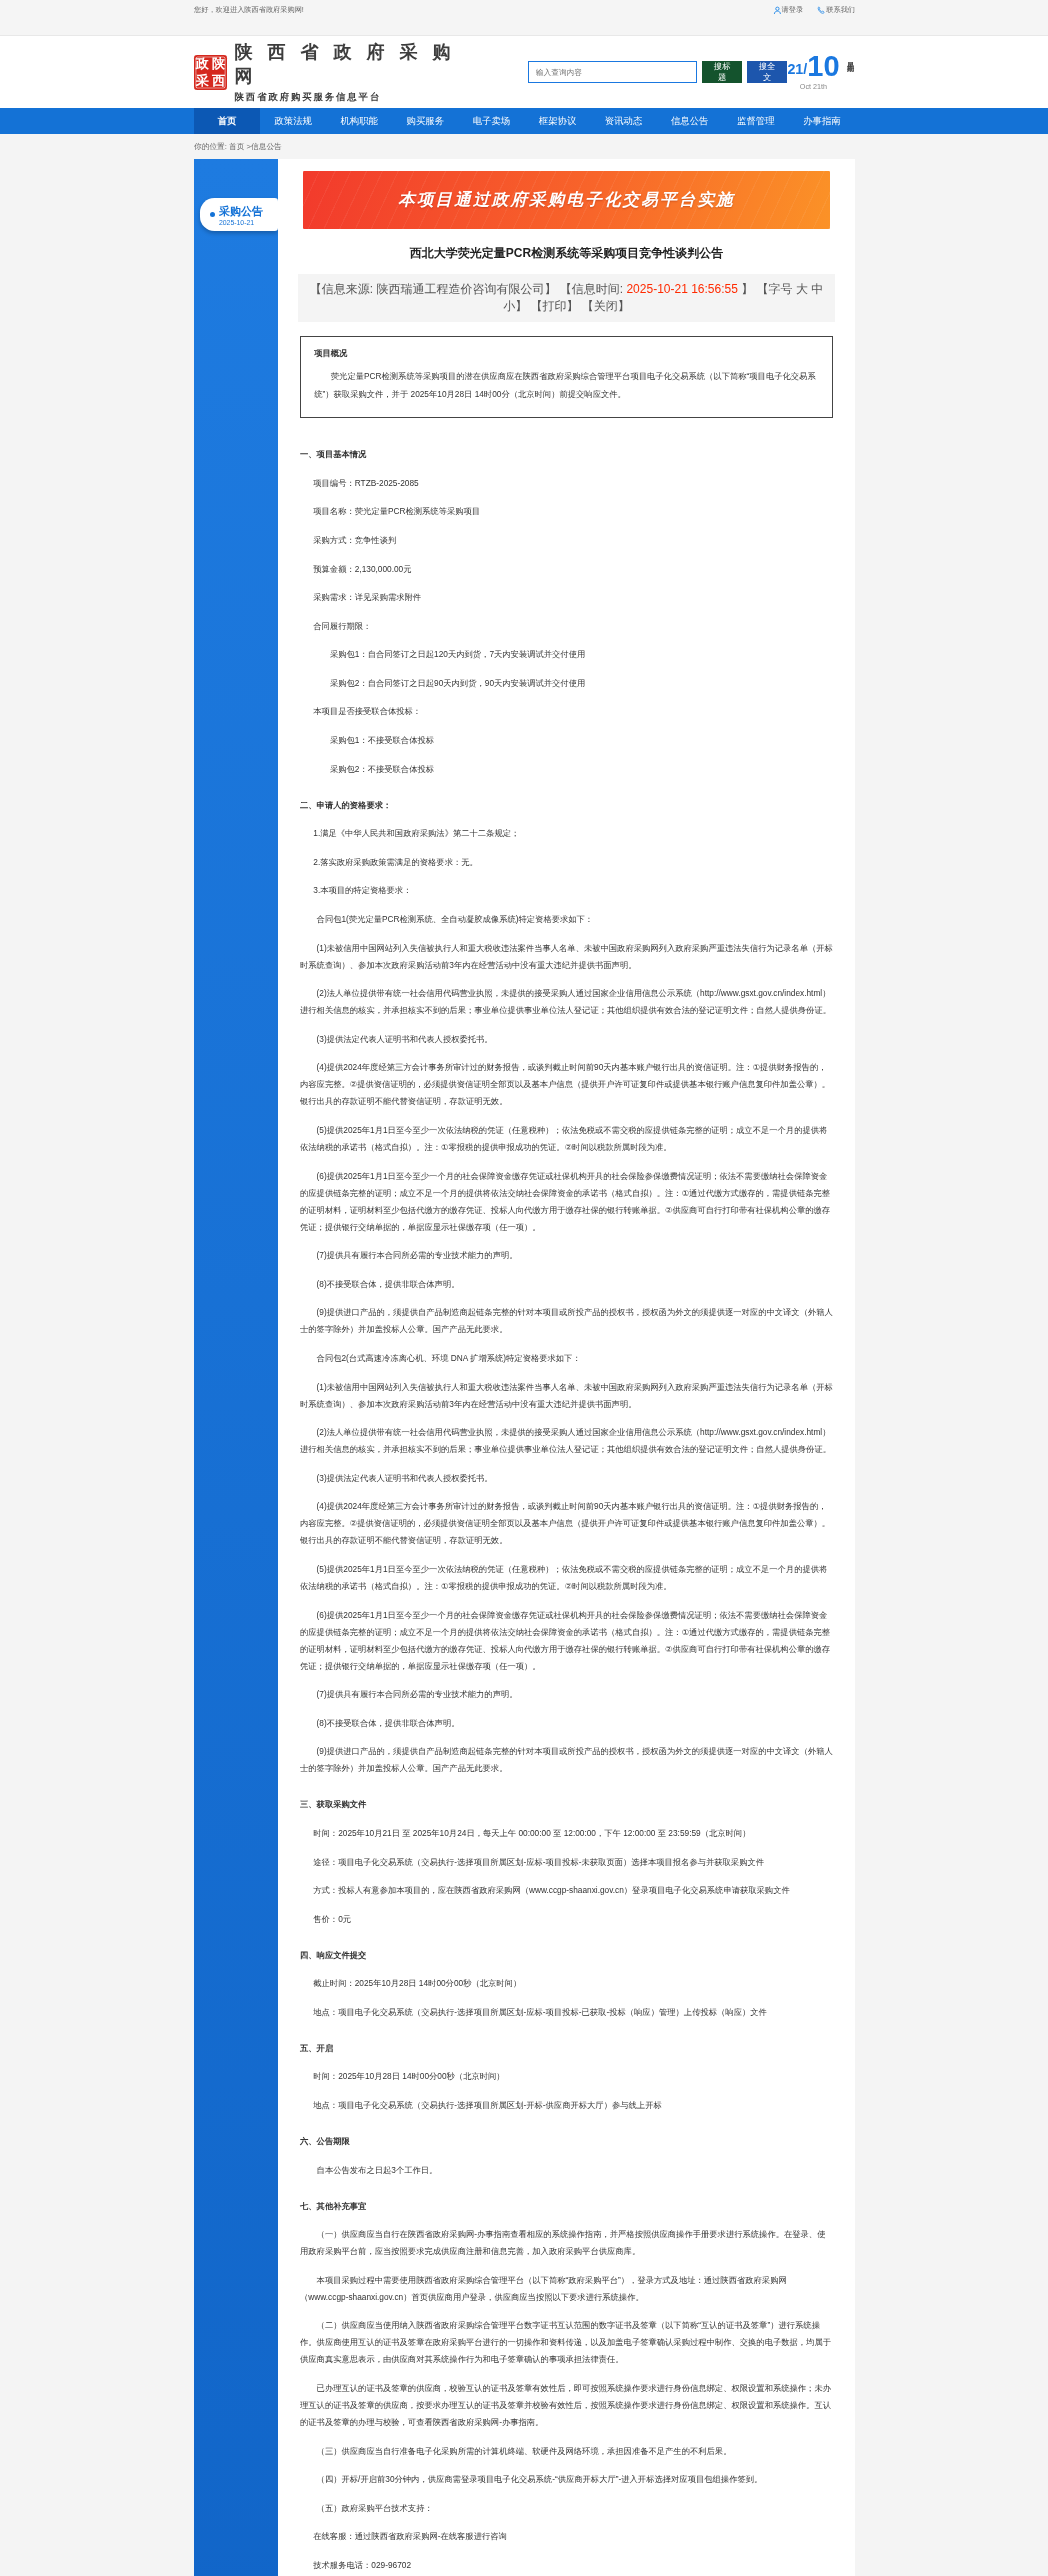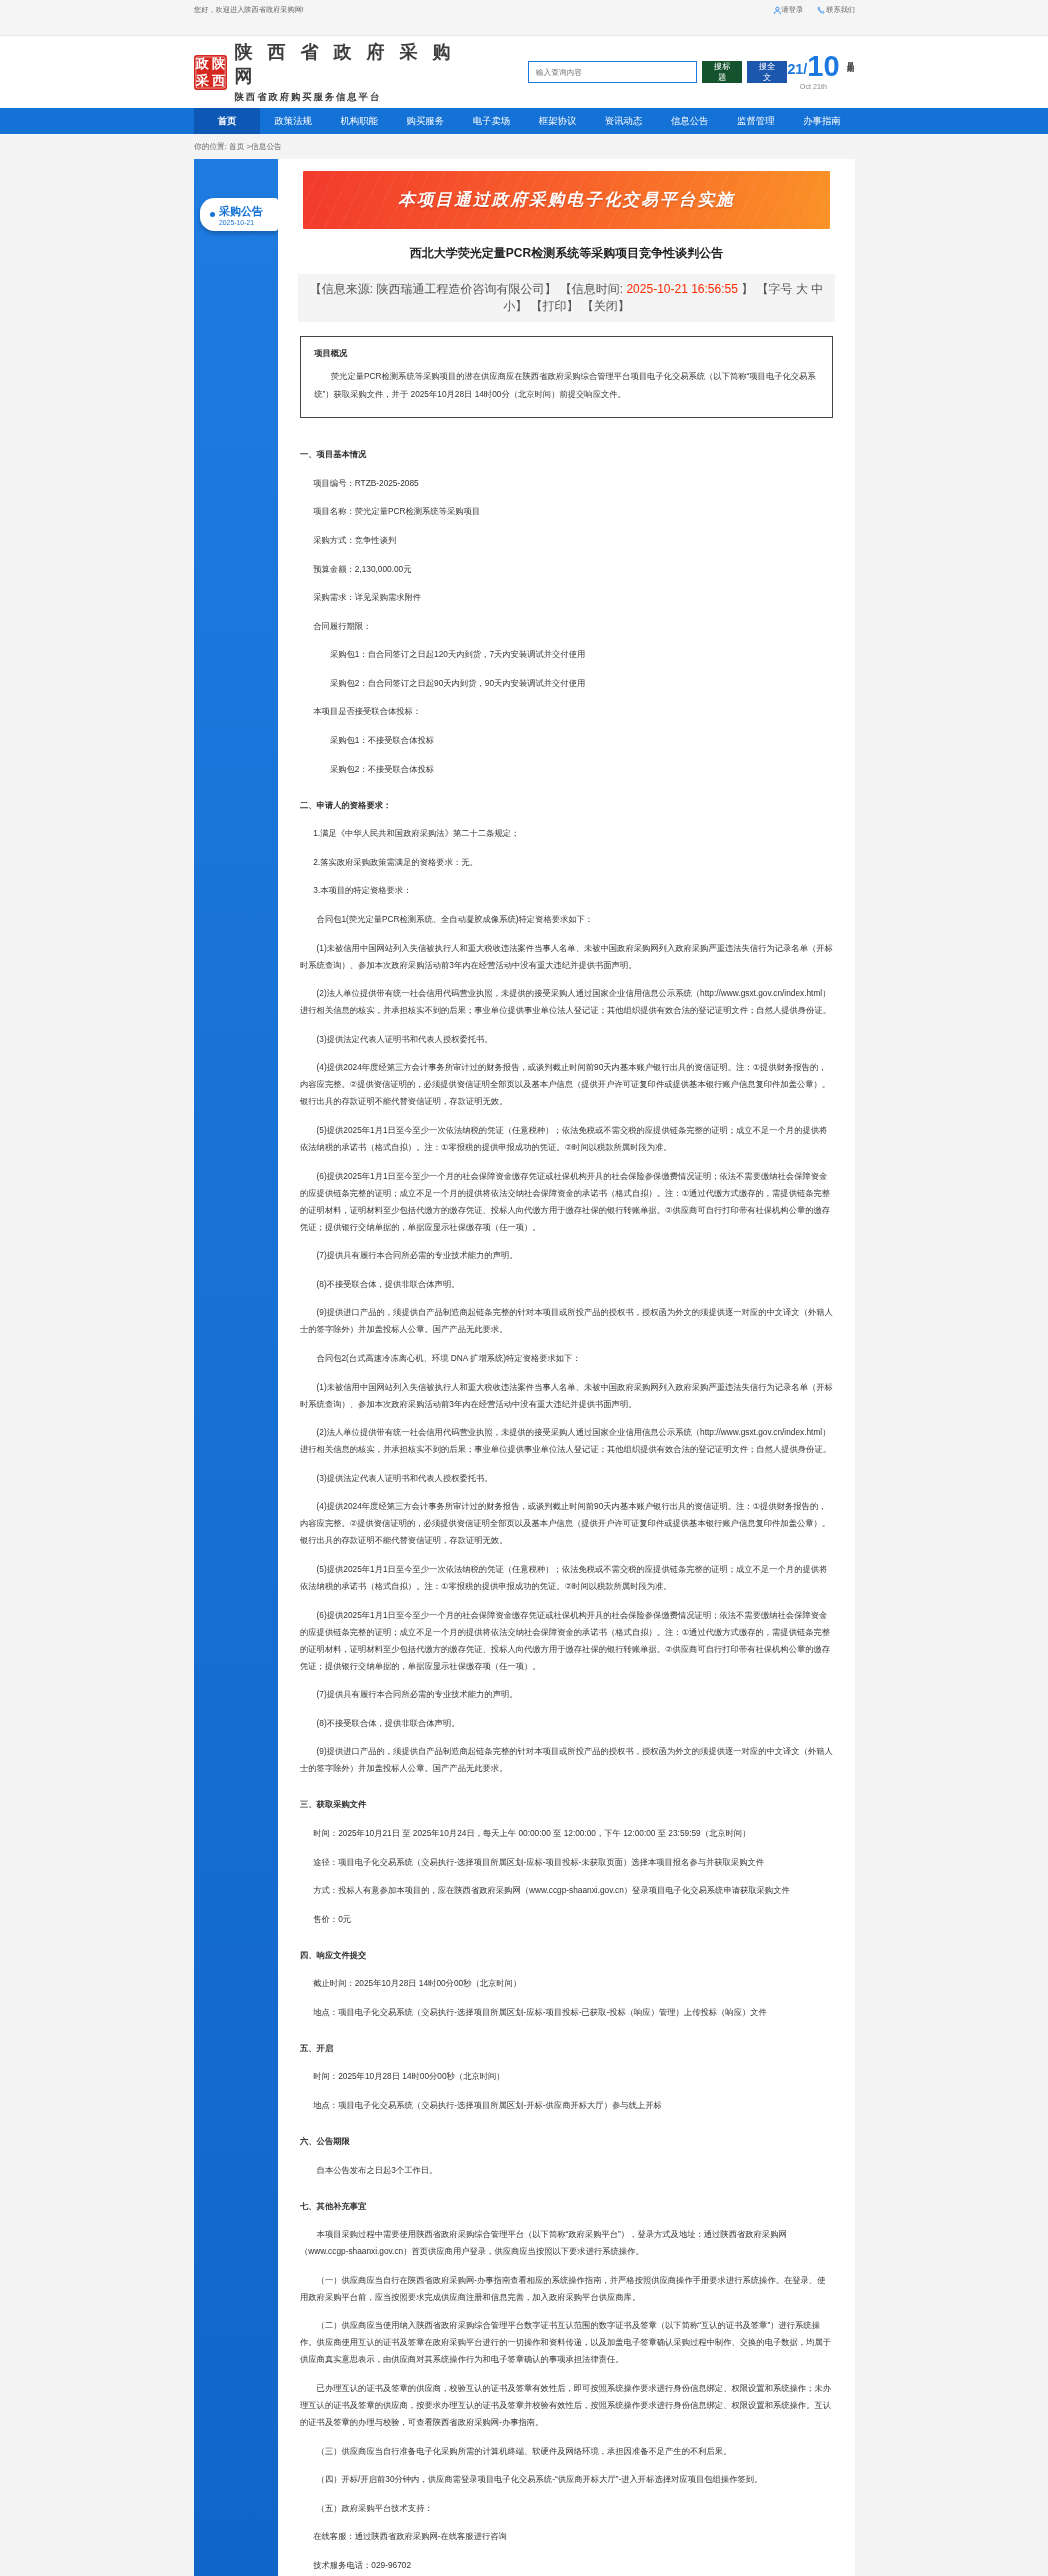--- a/index.html
+++ b/index.html
@@ -227,22 +227,22 @@
           <div class="ab ab-f" data-interactable="false">售价：0元</div>
           <div class="ab ab-h" data-interactable="false">四、响应文件提交</div>
           <div class="ab ab-f" data-interactable="false">截止时间：2025年10月28日 14时00分00秒（北京时间）</div>
           <div class="ab ab-f" data-interactable="false">地点：项目电子化交易系统（交易执行-选择项目所属区划-应标-项目投标-已获取-投标（响应）管理）上传投标（响应）文件</div>
           <div class="ab ab-h" data-interactable="false">五、开启</div>
           <div class="ab ab-f" data-interactable="false">时间：2025年10月28日 14时00分00秒（北京时间）</div>
           <div class="ab ab-f" data-interactable="false">地点：项目电子化交易系统（交易执行-选择项目所属区划-开标-供应商开标大厅）参与线上开标</div>
           <div class="ab ab-h" data-interactable="false">六、公告期限</div>
           <div class="ab ab-p" data-interactable="false">自本公告发布之日起3个工作日。</div>
           <div class="ab ab-h" data-interactable="false">七、其他补充事宜</div>
+          <div class="ab ab-p" data-interactable="false">（一）供应商应当自行在陕西省政府采购网-办事指南查看相应的系统操作指南，并严格按照供应商操作手册要求进行系统操作。在登录、使用政府采购平台前，应当按照要求完成供应商注册和信息完善，加入政府采购平台供应商库。</div>
           <div class="ab ab-p" data-interactable="false">本项目采购过程中需要使用陕西省政府采购综合管理平台（以下简称“政府采购平台”），登录方式及地址：通过陕西省政府采购网（www.ccgp-shaanxi.gov.cn）首页供应商用户登录，供应商应当按照以下要求进行系统操作。</div>
-          <div class="ab ab-p" data-interactable="false">（一）供应商应当自行在陕西省政府采购网-办事指南查看相应的系统操作指南，并严格按照供应商操作手册要求进行系统操作。在登录、使用政府采购平台前，应当按照要求完成供应商注册和信息完善，加入政府采购平台供应商库。</div>
           <div class="ab ab-p" data-interactable="false">（二）供应商应当使用纳入陕西省政府采购综合管理平台数字证书互认范围的数字证书及签章（以下简称“互认的证书及签章”）进行系统操作。供应商使用互认的证书及签章在政府采购平台进行的一切操作和资料传递，以及加盖电子签章确认采购过程中制作、交换的电子数据，均属于供应商真实意思表示，由供应商对其系统操作行为和电子签章确认的事项承担法律责任。</div>
           <div class="ab ab-p" data-interactable="false">已办理互认的证书及签章的供应商，校验互认的证书及签章有效性后，即可按照系统操作要求进行身份信息绑定、权限设置和系统操作；未办理互认的证书及签章的供应商，按要求办理互认的证书及签章并校验有效性后，按照系统操作要求进行身份信息绑定、权限设置和系统操作。互认的证书及签章的办理与校验，可查看陕西省政府采购网-办事指南。</div>
           <div class="ab ab-p" data-interactable="false">（三）供应商应当自行准备电子化采购所需的计算机终端、软硬件及网络环境，承担因准备不足产生的不利后果。</div>
           <div class="ab ab-p" data-interactable="false">（四）开标/开启前30分钟内，供应商需登录项目电子化交易系统-“供应商开标大厅”-进入开标选择对应项目包组操作签到。</div>
           <div class="ab ab-p" data-interactable="false">（五）政府采购平台技术支持：</div>
           <div class="ab ab-f" data-interactable="false">在线客服：通过陕西省政府采购网-在线客服进行咨询</div>
           <div class="ab ab-f" data-interactable="false">技术服务电话：029-96702</div>
           <div class="ab ab-f" data-interactable="false">CA及签章服务：通过陕西省政府采购网-办事指南进行查询</div>
         </div>
 

